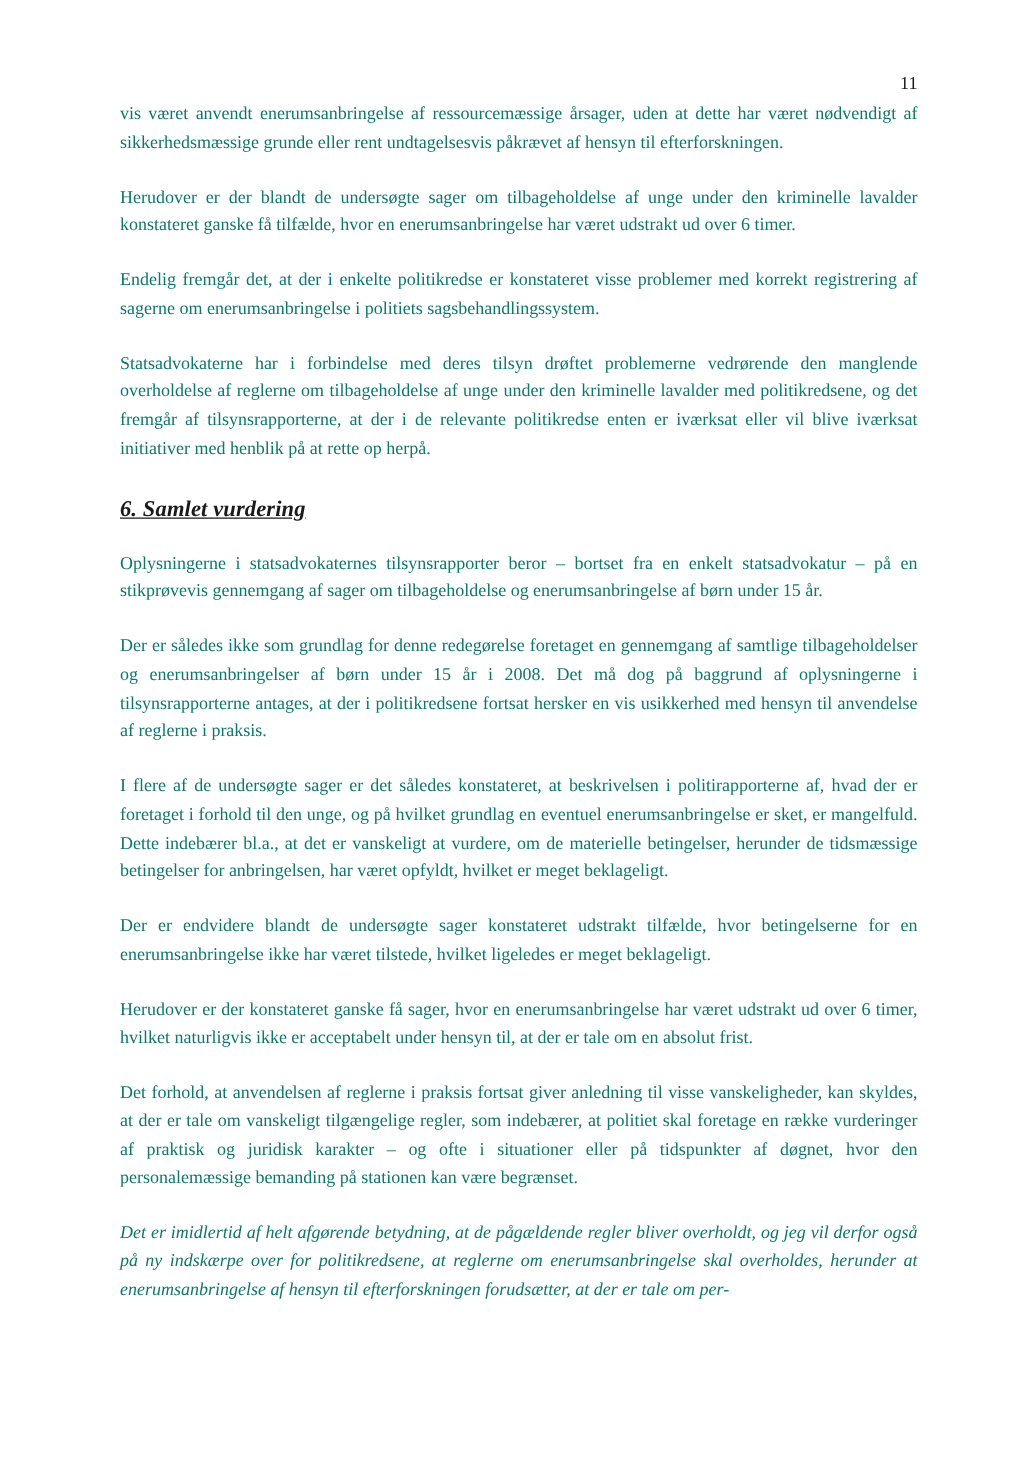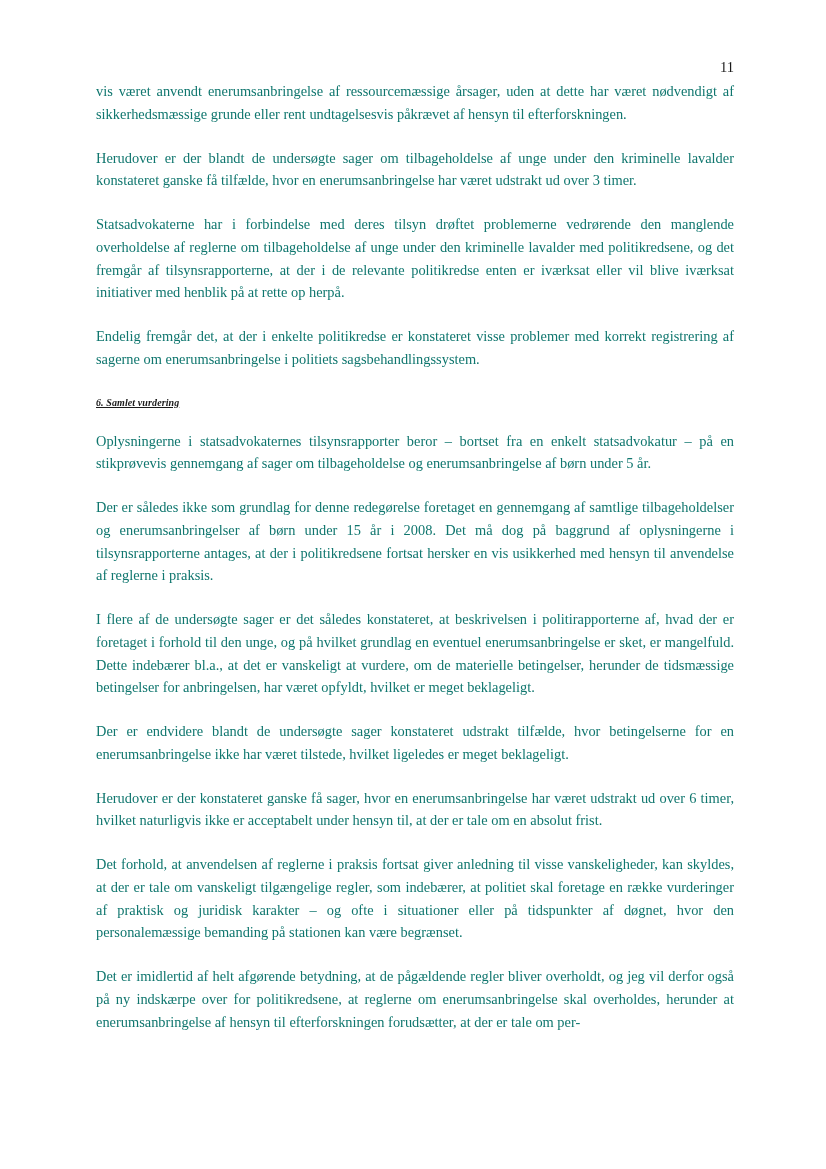--- a/index.html
+++ b/index.html
@@ -36,45 +36,46 @@
     margin: 0 0 21px 0;
     font-size: 14.4px;
     line-height: 1.58;
     text-align: justify;
     text-justify: inter-word;
     color: #0f766e;
     hyphens: manual;
   }
   p.para:last-child {
     margin-bottom: 0;
+    font-style: italic;
   }
   h2.section-heading {
     margin: 26px 0 22px 0;
-    font-size: 10px;
+    font-size: 18px;
     font-weight: bold;
     font-style: italic;
     text-decoration: underline;
     letter-spacing: 0.1px;
     color: #1a1a1a;
   }
 </style>
 </head>
 <body>
 
 <div class="page">
 
   <div class="page-number">11</div>
 
   <div class="content">
     <p class="para">vis været anvendt enerumsanbringelse af ressourcemæssige årsager, uden at dette har været nødvendigt af sikkerhedsmæssige grunde eller rent undtagelsesvis påkrævet af hensyn til efterforskningen.</p>
-    <p class="para">Herudover er der blandt de undersøgte sager om tilbageholdelse af unge under den kriminelle lavalder konstateret ganske få tilfælde, hvor en enerumsanbringelse har været udstrakt ud over 3 timer.</p>
+    <p class="para">Herudover er der blandt de undersøgte sager om tilbageholdelse af unge under den kriminelle lavalder konstateret ganske få tilfælde, hvor en enerumsanbringelse har været udstrakt ud over 6 timer.</p>
+    <p class="para">Endelig fremgår det, at der i enkelte politikredse er konstateret visse problemer med korrekt registrering af sagerne om enerumsanbringelse i politiets sagsbehandlingssystem.</p>
     <p class="para">Statsadvokaterne har i forbindelse med deres tilsyn drøftet problemerne vedrørende den manglende overholdelse af reglerne om tilbageholdelse af unge under den kriminelle lavalder med politikredsene, og det fremgår af tilsynsrapporterne, at der i de relevante politikredse enten er iværksat eller vil blive iværksat initiativer med henblik på at rette op herpå.</p>
-    <p class="para">Endelig fremgår det, at der i enkelte politikredse er konstateret visse problemer med korrekt registrering af sagerne om enerumsanbringelse i politiets sagsbehandlingssystem.</p>
     <h2 class="section-heading">6. Samlet vurdering</h2>
-    <p class="para">Oplysningerne i statsadvokaternes tilsynsrapporter beror – bortset fra en enkelt statsadvokatur – på en stikprøvevis gennemgang af sager om tilbageholdelse og enerumsanbringelse af børn under 5 år.</p>
+    <p class="para">Oplysningerne i statsadvokaternes tilsynsrapporter beror – bortset fra en enkelt statsadvokatur – på en stikprøvevis gennemgang af sager om tilbageholdelse og enerumsanbringelse af børn under 15 år.</p>
     <p class="para">Der er således ikke som grundlag for denne redegørelse foretaget en gennemgang af samtlige tilbageholdelser og enerumsanbringelser af børn under 15 år i 2008. Det må dog på baggrund af oplysningerne i tilsynsrapporterne antages, at der i politikredsene fortsat hersker en vis usikkerhed med hensyn til anvendelse af reglerne i praksis.</p>
     <p class="para">I flere af de undersøgte sager er det således konstateret, at beskrivelsen i politirapporterne af, hvad der er foretaget i forhold til den unge, og på hvilket grundlag en eventuel enerumsanbringelse er sket, er mangelfuld. Dette indebærer bl.a., at det er vanskeligt at vurdere, om de materielle betingelser, herunder de tidsmæssige betingelser for anbringelsen, har været opfyldt, hvilket er meget beklageligt.</p>
     <p class="para">Der er endvidere blandt de undersøgte sager konstateret udstrakt tilfælde, hvor betingelserne for en enerumsanbringelse ikke har været tilstede, hvilket ligeledes er meget beklageligt.</p>
     <p class="para">Herudover er der konstateret ganske få sager, hvor en enerumsanbringelse har været udstrakt ud over 6 timer, hvilket naturligvis ikke er acceptabelt under hensyn til, at der er tale om en absolut frist.</p>
     <p class="para">Det forhold, at anvendelsen af reglerne i praksis fortsat giver anledning til visse vanskeligheder, kan skyldes, at der er tale om vanskeligt tilgængelige regler, som indebærer, at politiet skal foretage en række vurderinger af praktisk og juridisk karakter – og ofte i situationer eller på tidspunkter af døgnet, hvor den personalemæssige bemanding på stationen kan være begrænset.</p>
     <p class="para">Det er imidlertid af helt afgørende betydning, at de pågældende regler bliver overholdt, og jeg vil derfor også på ny indskærpe over for politikredsene, at reglerne om enerumsanbringelse skal overholdes, herunder at enerumsanbringelse af hensyn til efterforskningen forudsætter, at der er tale om per-</p>
   </div>
 
 </div>
 

